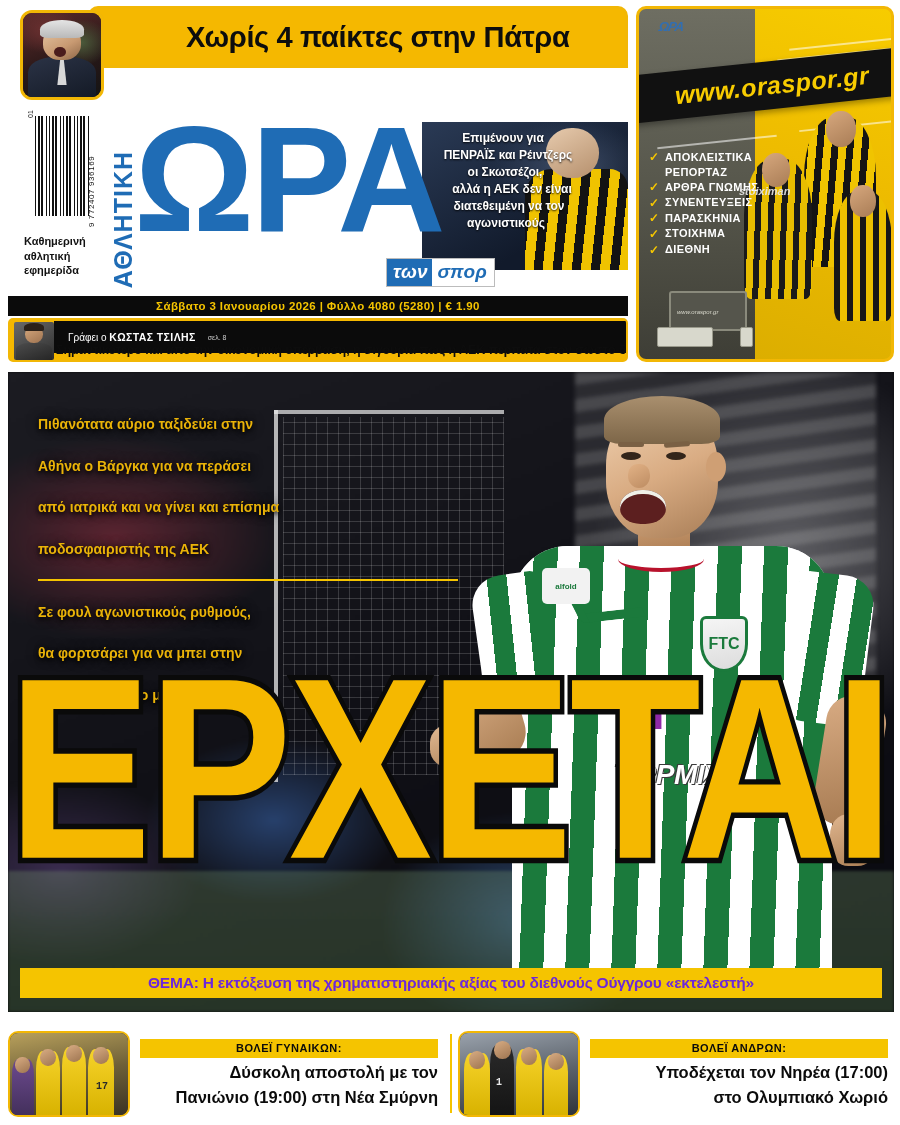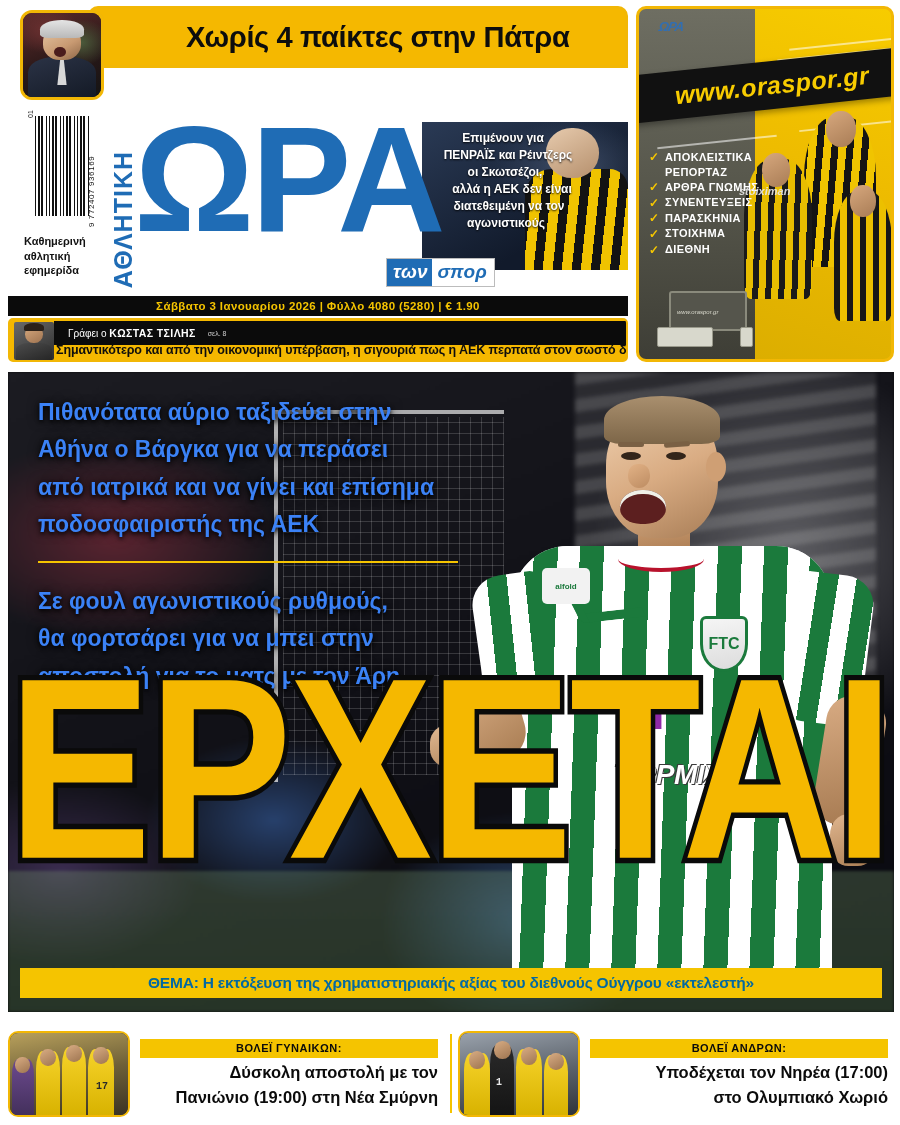--- a/index.html
+++ b/index.html
@@ -475,21 +475,21 @@
   }
   .by-torso {
     position: absolute; left: 4%; top: 54%;
     width: 92%; height: 50%;
     background: linear-gradient(160deg,#4c4c4c 0%,#232323 100%);
     border-radius: 34% 34% 0 0;
   }
   .byline-black {
     position: absolute;
     left: 44px; top: 1px;
-    width: 574px; height: 24px;
+    width: 574px; height: 32px;
     background: #0b0b0b;
     display: flex;
     align-items: center;
     padding-left: 14px;
     gap: 12px;
   }
   .byline-writer {
     font-size: 10px;
     color: #ffffff;
     white-space: nowrap;
@@ -743,26 +743,27 @@
   }
 
   
   .feature-text {
     position: absolute;
     left: 30px; top: 22px;
     width: 450px;
     z-index: 8;
   }
   .ft-line {
-    font-size: 23px;
-    font-weight: bold;
-    color: #3b82f6;
+    font-size: 14px;
+    font-weight: bold;
+    color: #eab308;
     line-height: 1.62;
     text-shadow: 0 2px 4px rgba(0,0,0,0.95), 0 0 12px rgba(0,0,0,0.8);
     white-space: nowrap;
+    margin-top: 19px;
   }
   .ft-rule {
     width: 420px; height: 2px;
     background: #f5c400;
     margin: 18px 0 20px 0;
   }
 
   
   .giant-headline {
     position: absolute;
@@ -791,21 +792,21 @@
     width: 862px; height: 30px;
     background: #f5c400;
     display: flex;
     align-items: center;
     justify-content: center;
     z-index: 10;
   }
   .caption-bar-text {
     font-size: 15.5px;
     font-weight: bold;
-    color: #0369a1;
+    color: #6d28d9;
     white-space: nowrap;
     letter-spacing: -0.2px;
   }
 
   
   .bottom-strips {
     position: absolute;
     left: 0; top: 1022px;
     width: 900px; height: 103px;
     display: flex;

